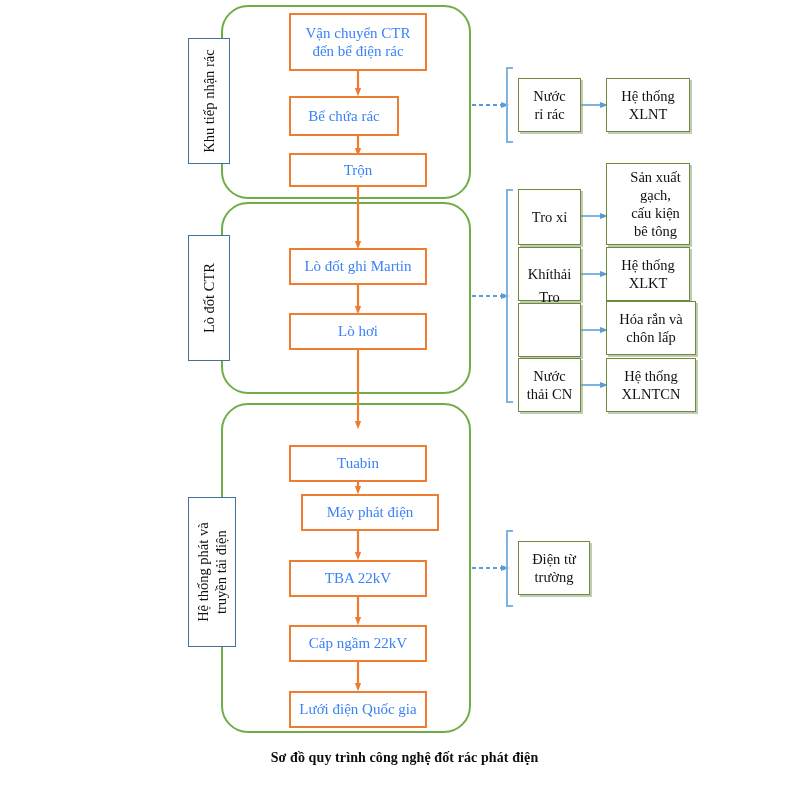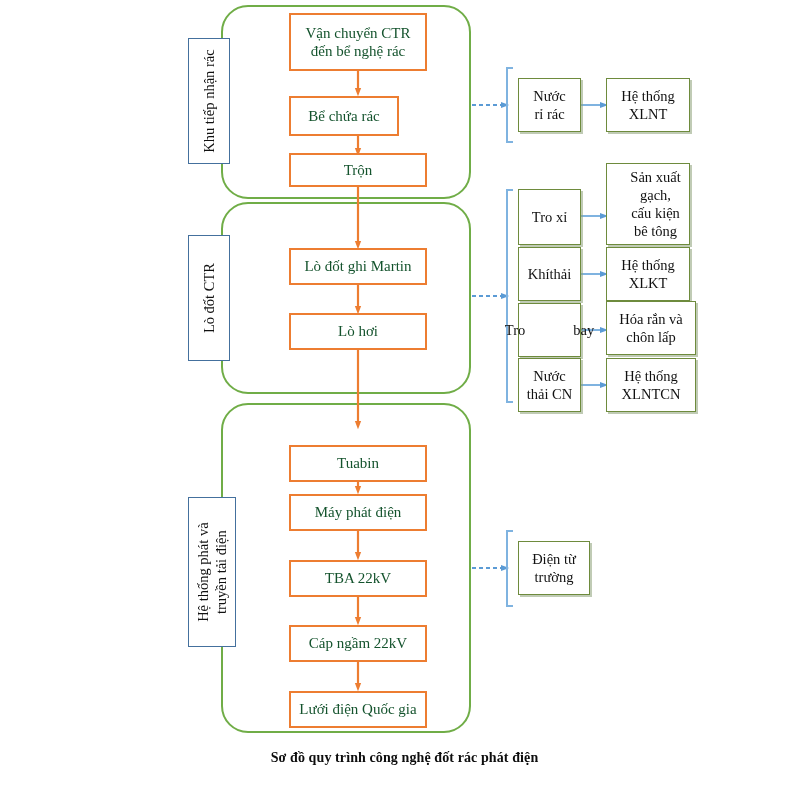--- a/index.html
+++ b/index.html
@@ -3,21 +3,21 @@
 <meta charset="utf-8">
 <style>
   html,body{margin:0;padding:0;background:#ffffff;}
   body{width:809px;height:786px;position:relative;font-family:"Liberation Serif",serif;}
   #diagram{position:absolute;inset:0;width:809px;height:786px;}
 
   .flowbox{
     position:absolute;box-sizing:border-box;background:#ffffff;
     border:2.5px solid #ED7D31;
     display:flex;align-items:center;justify-content:center;text-align:center;
-    font-family:"Liberation Serif",serif;font-size:15px;color:#14532d;line-height:1.22;
+    font-family:"Liberation Serif",serif;font-size:15px;color:#3b82f6;line-height:1.22;
   }
   .sidelabel{
     position:absolute;box-sizing:border-box;background:#ffffff;
     border:1.5px solid #44709D;
     display:flex;align-items:center;justify-content:center;
     font-family:"Liberation Serif",serif;font-size:14.5px;color:#111111;
   }
   .sidelabel .rot{transform:rotate(-90deg);white-space:nowrap;text-align:center;line-height:1.25;}
   .outbox{
     position:absolute;box-sizing:border-box;background:#ffffff;
@@ -83,21 +83,21 @@
     <line x1="581" y1="385" x2="604" y2="385" marker-end="url(#arrBlue)"></line>
   </g>
 </svg>
 
 <div class="sidelabel" style="left:188px;top:38px;width:42px;height:126px;">
   <span class="rot">Khu tiếp nhận rác</span>
 </div>
 
 <div class="flowbox" style="left:289px;top:13px;width:138px;height:58px;flex-direction:column;">
   <span>Vận chuyển CTR</span>
-  <span>đến bể nghệ rác</span>
+  <span>đến bể điện rác</span>
 </div>
 
 <div class="flowbox" style="left:289px;top:96px;width:110px;height:40px;">
   <span>Bể chứa rác</span>
 </div>
 
 <div class="flowbox" style="left:289px;top:153px;width:138px;height:34px;">
   <span>Trộn</span>
 </div>
 
@@ -137,21 +137,21 @@
 <div class="outbox" style="left:518px;top:247px;width:63px;height:54px;">
   <span>Khí</span>
   <span>thải</span>
 </div>
 
 <div class="outbox" style="left:606px;top:247px;width:84px;height:54px;flex-direction:column;">
   <span>Hệ thống</span>
   <span>XLKT</span>
 </div>
 
-<div class="outbox" style="left:518px;top:303px;width:63px;height:54px;flex-direction:row;gap:48px;">
+<div class="outbox" style="left:518px;top:303px;width:63px;height:54px;flex-direction:column;gap:48px;">
   <span>Tro</span>
   <span>bay</span>
 </div>
 
 <div class="outbox" style="left:606px;top:301px;width:90px;height:54px;flex-direction:column;">
   <span>Hóa rắn và</span>
   <span>chôn lấp</span>
 </div>
 
 <div class="outbox" style="left:518px;top:358px;width:63px;height:54px;flex-direction:column;">
@@ -168,21 +168,21 @@
   <span class="rot">
     <span>Hệ thống phát và</span><br>
     <span>truyền tải điện</span>
   </span>
 </div>
 
 <div class="flowbox" style="left:289px;top:429px;width:138px;height:37px;margin-top:16px;">
   <span>Tuabin</span>
 </div>
 
-<div class="flowbox" style="left:289px;top:494px;width:138px;height:37px;text-align:right;">
+<div class="flowbox" style="left:301px;top:494px;width:138px;height:37px;text-align:right;">
   <span>Máy phát điện</span>
 </div>
 
 <div class="flowbox" style="left:289px;top:560px;width:138px;height:37px;">
   <span>TBA 22kV</span>
 </div>
 
 <div class="flowbox" style="left:289px;top:625px;width:138px;height:37px;">
   <span>Cáp ngầm 22kV</span>
 </div>

